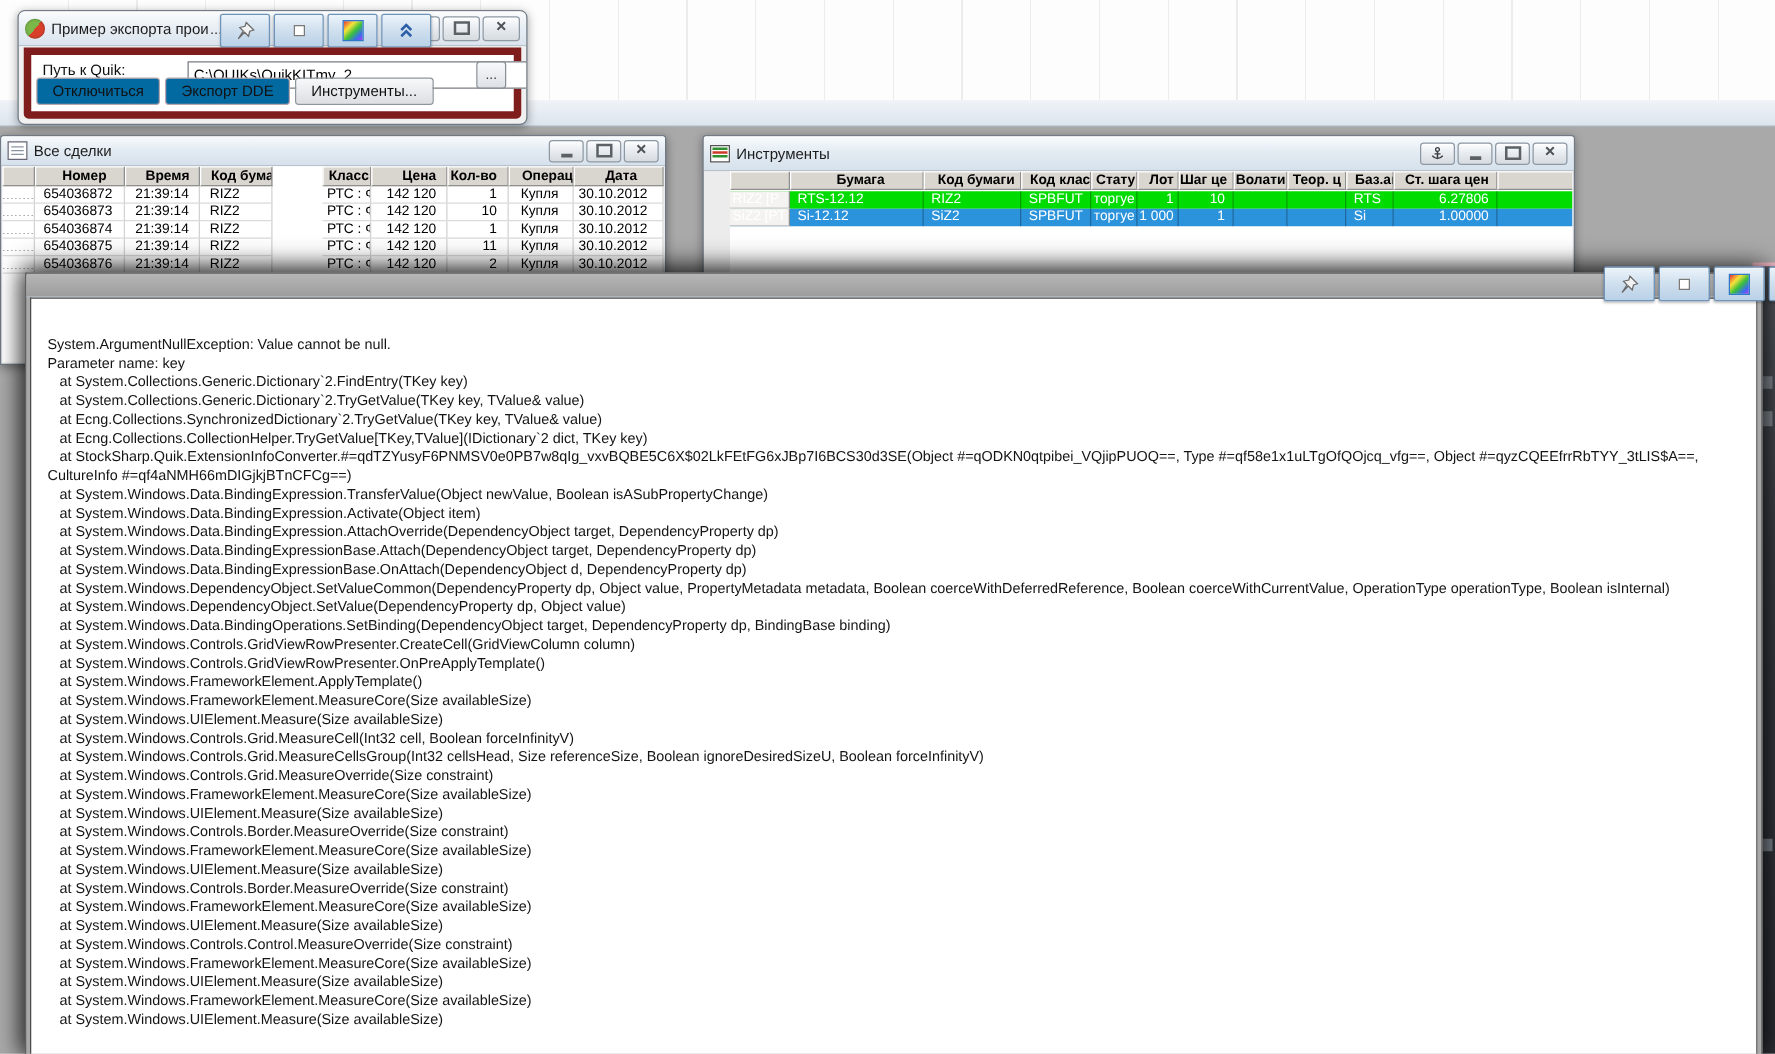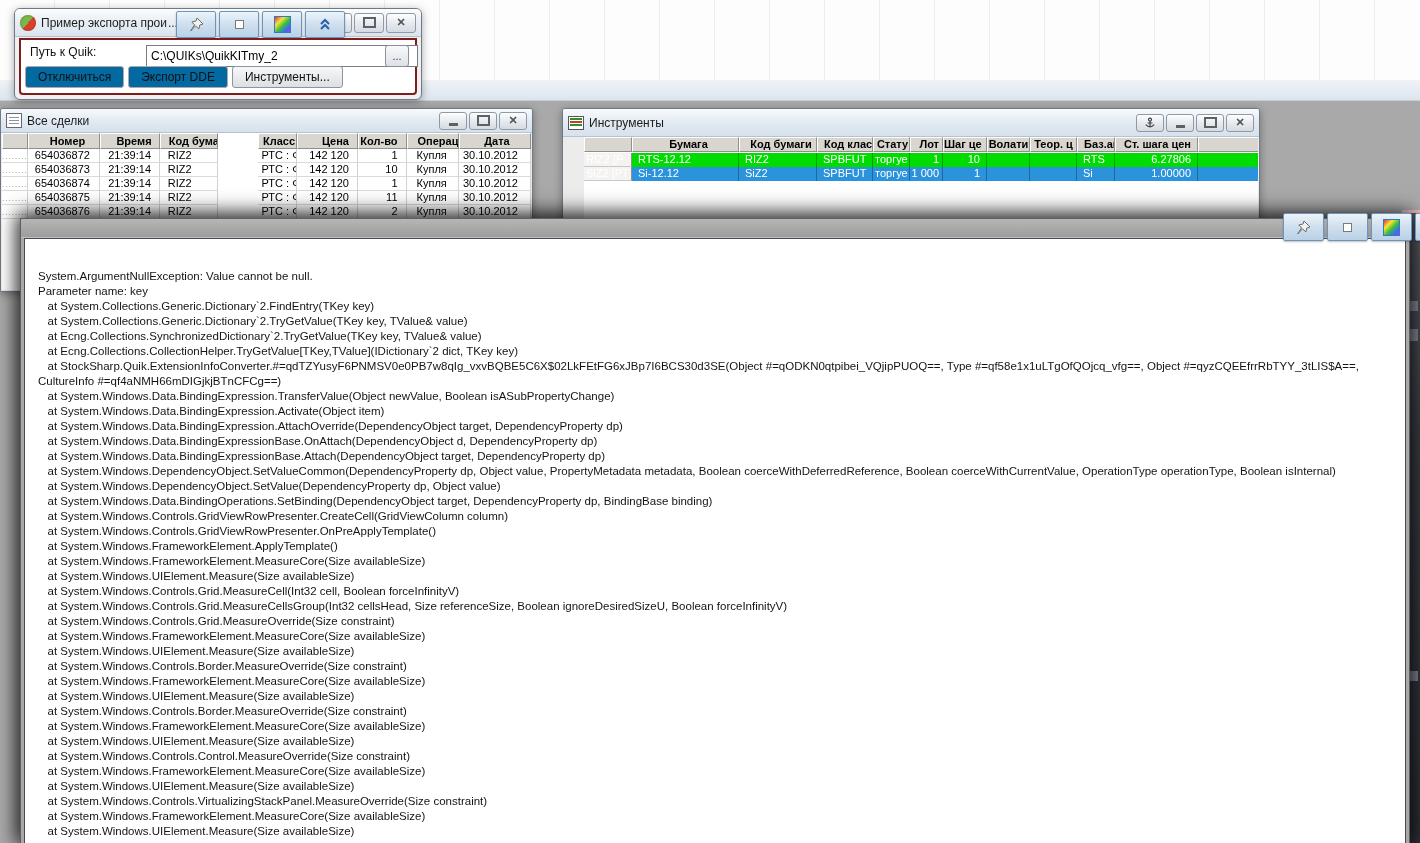--- a/index.html
+++ b/index.html
@@ -61,21 +61,21 @@
   .app-icon{
     width:16px;height:16px;border-radius:50%;
     background:conic-gradient(from 40deg,#d8402c 0 50%,#7ab648 50% 100%);
     box-shadow:inset 0 0 2px rgba(0,0,0,.4);flex:0 0 auto;
   }
   #export-title{max-width:140px;}
   #export-win .otoolbar{left:161px;top:2px;}
   .title-tail{font-size:12px;color:#333;margin:0 4px 0 1px;}
   #export-content{
     position:absolute;left:4px;right:4px;top:29px;bottom:4px;
-    background:#fff;border:2px solid #7f1d1d;border-radius:0 0 4px 4px;
+    background:#fff;border:6px solid #7f1d1d;border-radius:0 0 4px 4px;
   }
   #path-row{position:absolute;left:0;top:5px;right:0;height:24px;}
   #path-label{position:absolute;left:9px;top:5px;font-size:12px;color:#111;}
   #path-input{
     position:absolute;left:93px;top:0;width:262px;height:20px;
     border:1px solid #787d82;background:#fff;font-size:12px;
     font-family:"Liberation Sans",sans-serif;padding:0 4px;color:#000;margin-left:32px;
   }
   #browse-btn{
     position:absolute;right:6px;top:0;width:24px;height:22px;
@@ -414,22 +414,22 @@
         <div class="sline">Parameter name: key</div>
         <div class="sline">   at System.Collections.Generic.Dictionary`2.FindEntry(TKey key)</div>
         <div class="sline">   at System.Collections.Generic.Dictionary`2.TryGetValue(TKey key, TValue&amp; value)</div>
         <div class="sline">   at Ecng.Collections.SynchronizedDictionary`2.TryGetValue(TKey key, TValue&amp; value)</div>
         <div class="sline">   at Ecng.Collections.CollectionHelper.TryGetValue[TKey,TValue](IDictionary`2 dict, TKey key)</div>
         <div class="sline">   at StockSharp.Quik.ExtensionInfoConverter.#=qdTZYusyF6PNMSV0e0PB7w8qIg_vxvBQBE5C6X$02LkFEtFG6xJBp7I6BCS30d3SE(Object #=qODKN0qtpibei_VQjipPUOQ==, Type #=qf58e1x1uLTgOfQOjcq_vfg==, Object #=qyzCQEEfrrRbTYY_3tLIS$A==,</div>
         <div class="sline">CultureInfo #=qf4aNMH66mDIGjkjBTnCFCg==)</div>
         <div class="sline">   at System.Windows.Data.BindingExpression.TransferValue(Object newValue, Boolean isASubPropertyChange)</div>
         <div class="sline">   at System.Windows.Data.BindingExpression.Activate(Object item)</div>
         <div class="sline">   at System.Windows.Data.BindingExpression.AttachOverride(DependencyObject target, DependencyProperty dp)</div>
+        <div class="sline">   at System.Windows.Data.BindingExpressionBase.Attach(DependencyObject target, DependencyProperty dp)</div>
         <div class="sline">   at System.Windows.Data.BindingExpressionBase.OnAttach(DependencyObject d, DependencyProperty dp)</div>
-        <div class="sline">   at System.Windows.Data.BindingExpressionBase.Attach(DependencyObject target, DependencyProperty dp)</div>
         <div class="sline">   at System.Windows.DependencyObject.SetValueCommon(DependencyProperty dp, Object value, PropertyMetadata metadata, Boolean coerceWithDeferredReference, Boolean coerceWithCurrentValue, OperationType operationType, Boolean isInternal)</div>
         <div class="sline">   at System.Windows.DependencyObject.SetValue(DependencyProperty dp, Object value)</div>
         <div class="sline">   at System.Windows.Data.BindingOperations.SetBinding(DependencyObject target, DependencyProperty dp, BindingBase binding)</div>
         <div class="sline">   at System.Windows.Controls.GridViewRowPresenter.CreateCell(GridViewColumn column)</div>
         <div class="sline">   at System.Windows.Controls.GridViewRowPresenter.OnPreApplyTemplate()</div>
         <div class="sline">   at System.Windows.FrameworkElement.ApplyTemplate()</div>
         <div class="sline">   at System.Windows.FrameworkElement.MeasureCore(Size availableSize)</div>
         <div class="sline">   at System.Windows.UIElement.Measure(Size availableSize)</div>
         <div class="sline">   at System.Windows.Controls.Grid.MeasureCell(Int32 cell, Boolean forceInfinityV)</div>
         <div class="sline">   at System.Windows.Controls.Grid.MeasureCellsGroup(Int32 cellsHead, Size referenceSize, Boolean ignoreDesiredSizeU, Boolean forceInfinityV)</div>
@@ -438,21 +438,20 @@
         <div class="sline">   at System.Windows.UIElement.Measure(Size availableSize)</div>
         <div class="sline">   at System.Windows.Controls.Border.MeasureOverride(Size constraint)</div>
         <div class="sline">   at System.Windows.FrameworkElement.MeasureCore(Size availableSize)</div>
         <div class="sline">   at System.Windows.UIElement.Measure(Size availableSize)</div>
         <div class="sline">   at System.Windows.Controls.Border.MeasureOverride(Size constraint)</div>
         <div class="sline">   at System.Windows.FrameworkElement.MeasureCore(Size availableSize)</div>
         <div class="sline">   at System.Windows.UIElement.Measure(Size availableSize)</div>
         <div class="sline">   at System.Windows.Controls.Control.MeasureOverride(Size constraint)</div>
         <div class="sline">   at System.Windows.FrameworkElement.MeasureCore(Size availableSize)</div>
         <div class="sline">   at System.Windows.UIElement.Measure(Size availableSize)</div>
-        <div class="sline">   at System.Windows.Controls.VirtualizingStackPanel.MeasureOverride(Size constraint)</div>
         <div class="sline">   at System.Windows.FrameworkElement.MeasureCore(Size availableSize)</div>
         <div class="sline">   at System.Windows.UIElement.Measure(Size availableSize)</div>
       </div>
   </div>
 </div>
 
 <div class="otoolbar" id="err-toolbar">
   <div class="obtn">
     <svg width="17" height="15" viewBox="0 0 17 15">
       <path d="M9 1 l6 6 -3.2 1 -1 4 -3.2 -3.2 -5 5.2 4 -6.2 -2.8 -2.8 4.2 -1 z" fill="#f2f2f2" stroke="#6b6b6b" stroke-width="1"></path>

